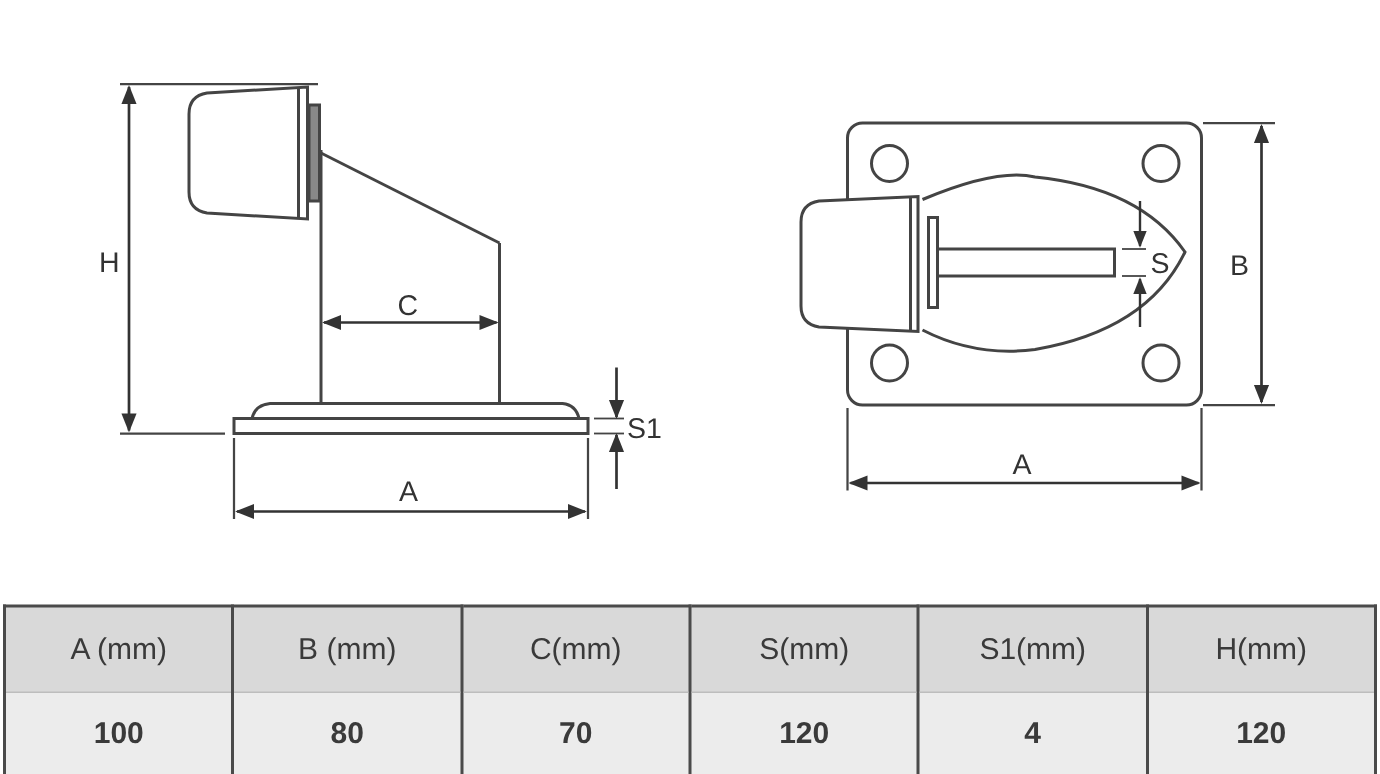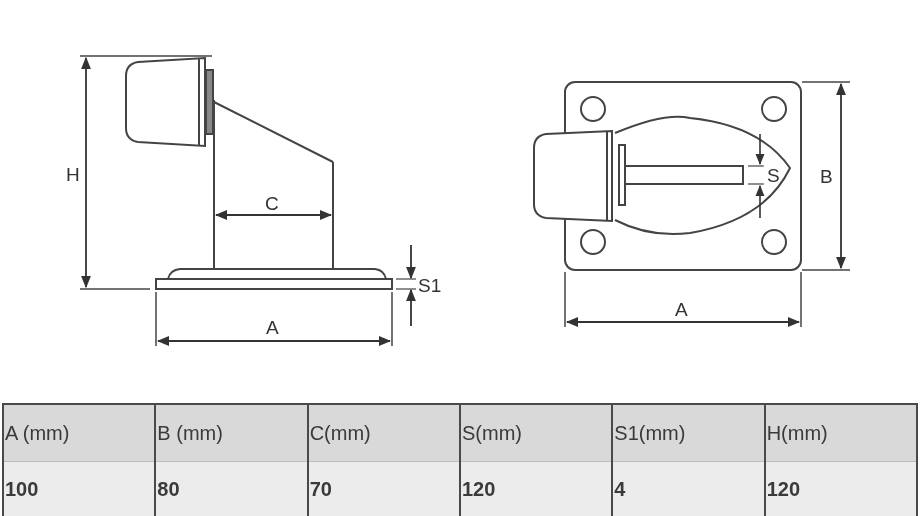--- a/index.html
+++ b/index.html
@@ -1,21 +1,21 @@
 <!DOCTYPE html>
 <html><head>
 <meta charset="utf-8">
 <style>
   html, body { margin:0; padding:0; background:#ffffff; }
   body { width:920px; height:516px; position:relative; overflow:hidden; font-family:"Liberation Sans", sans-serif; }
   .drawing { position:absolute; left:0; top:0; width:920px; height:395px; }
   .drawing svg { width:920px; height:395px; display:block; }
   .dim-label { font-family:"Liberation Sans", sans-serif; font-size:19px; fill:#333; }
   table.spec { position:absolute; left:2px; top:403px; width:916px; height:111px; border-collapse:collapse; table-layout:fixed; border:2px solid #4a4a4a; }
-  table.spec th, table.spec td { border:2px solid #4a4a4a; text-align:left; color:#3a3a3a; }
+  table.spec th, table.spec td { border:2px solid #4a4a4a; text-align:center; color:#3a3a3a; }
   table.spec th { background:#d9d9d9; font-weight:normal; font-size:20px; height:54px; border-bottom:1px solid #bdbdbd; }
   table.spec td { background:#ececec; font-weight:bold; font-size:20px; height:53px; border-top:1px solid #bdbdbd; }
 </style>
 </head>
 <body>
 
 <div class="drawing">
   <svg viewBox="0 0 920 395" xmlns="http://www.w3.org/2000/svg">
     <defs>
       <marker id="ah" viewBox="0 0 10 10" refX="9" refY="5" markerWidth="7" markerHeight="7" orient="auto-start-reverse">

